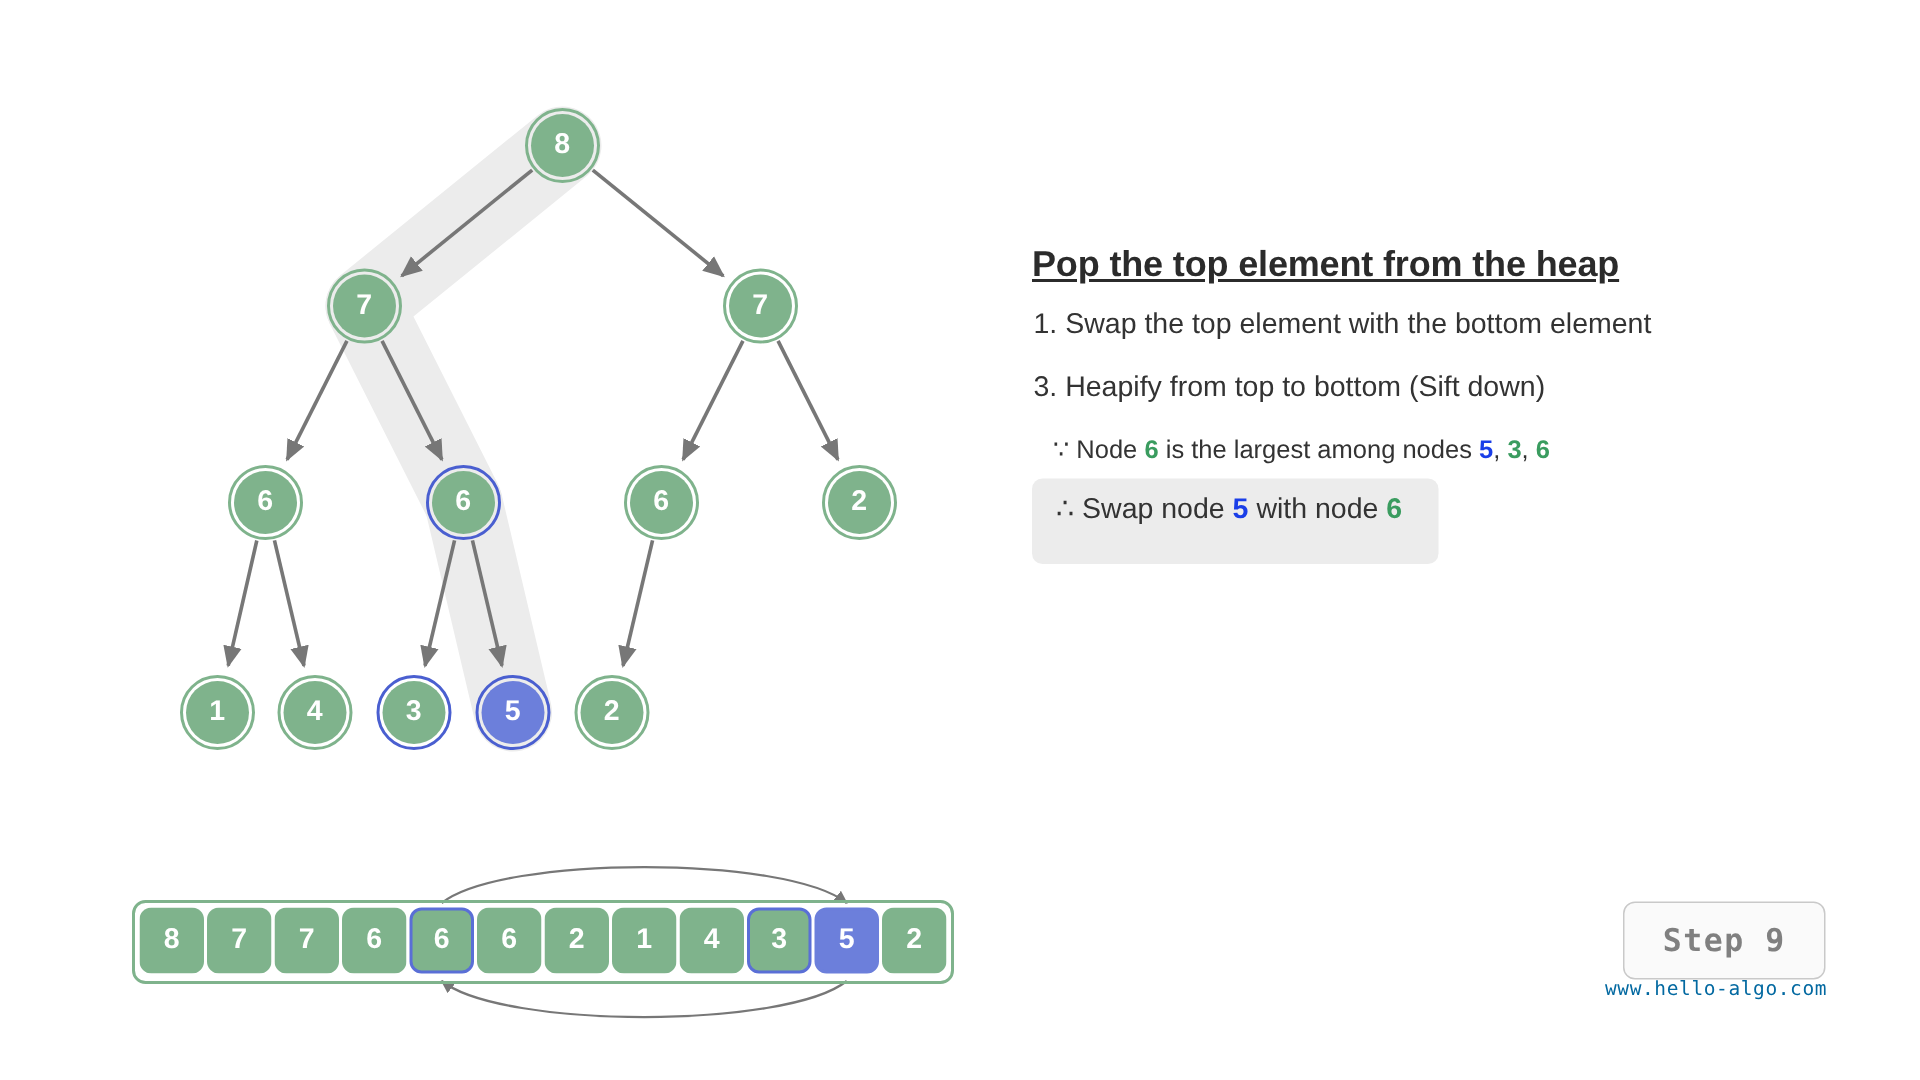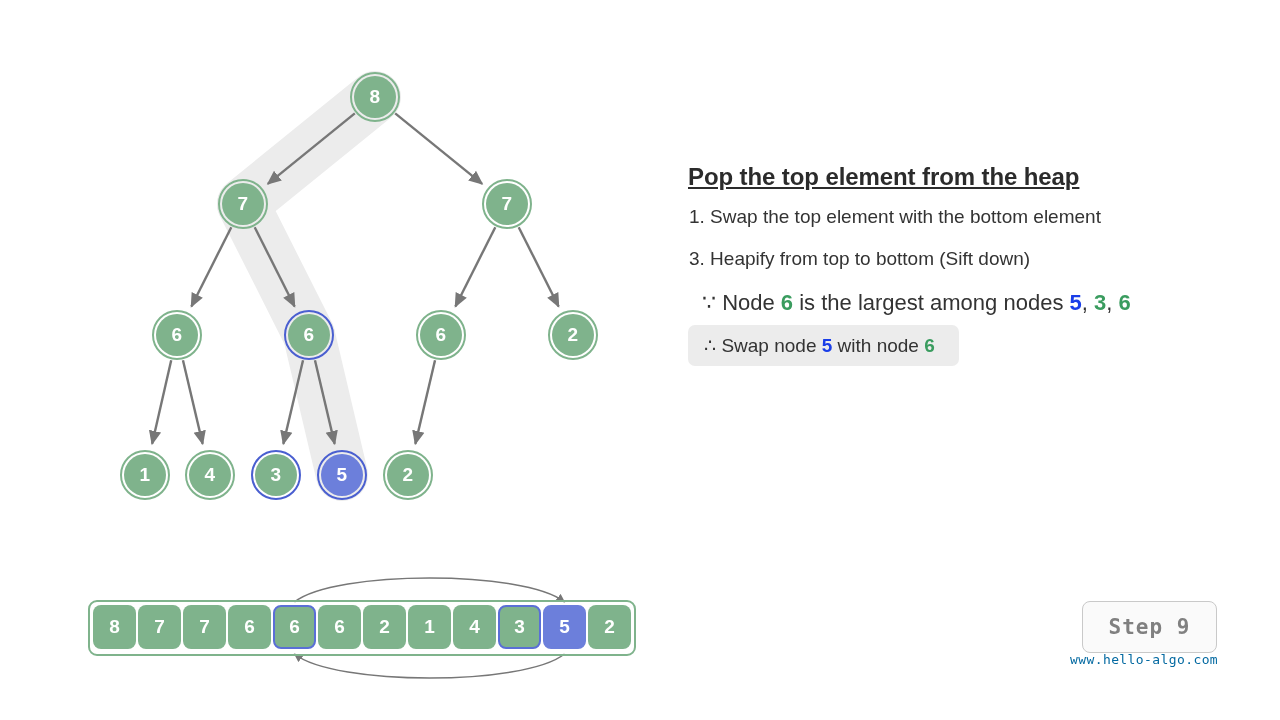--- a/index.html
+++ b/index.html
@@ -68,31 +68,31 @@
     letter-spacing: -0.1px;
     text-decoration: underline;
   }
   .step-line {
     font-size: 19px;
     color: #333333;
     margin: 0 0 18px 1px;
     line-height: 1.25;
   }
   .reason-line {
-    font-size: 22px;
+    font-size: 17px;
     color: #333333;
     margin: 10px 0 0 14px;
     line-height: 1.3;
   }
   .concl-wrap {
     display: inline-block;
     margin-top: 8px;
     background: #ececec;
     border-radius: 7px;
-    padding: 9px 24px 8px 16px;
+    padding: 9px 24px 25px 16px;
   }
   .concl-line {
     font-size: 19px;
     color: #333333;
     line-height: 1.25;
   }
   .v-blue  { color: #1a3ee8; font-weight: 700; }
   .v-green { color: #3a9c5f; font-weight: 700; }
 
   

